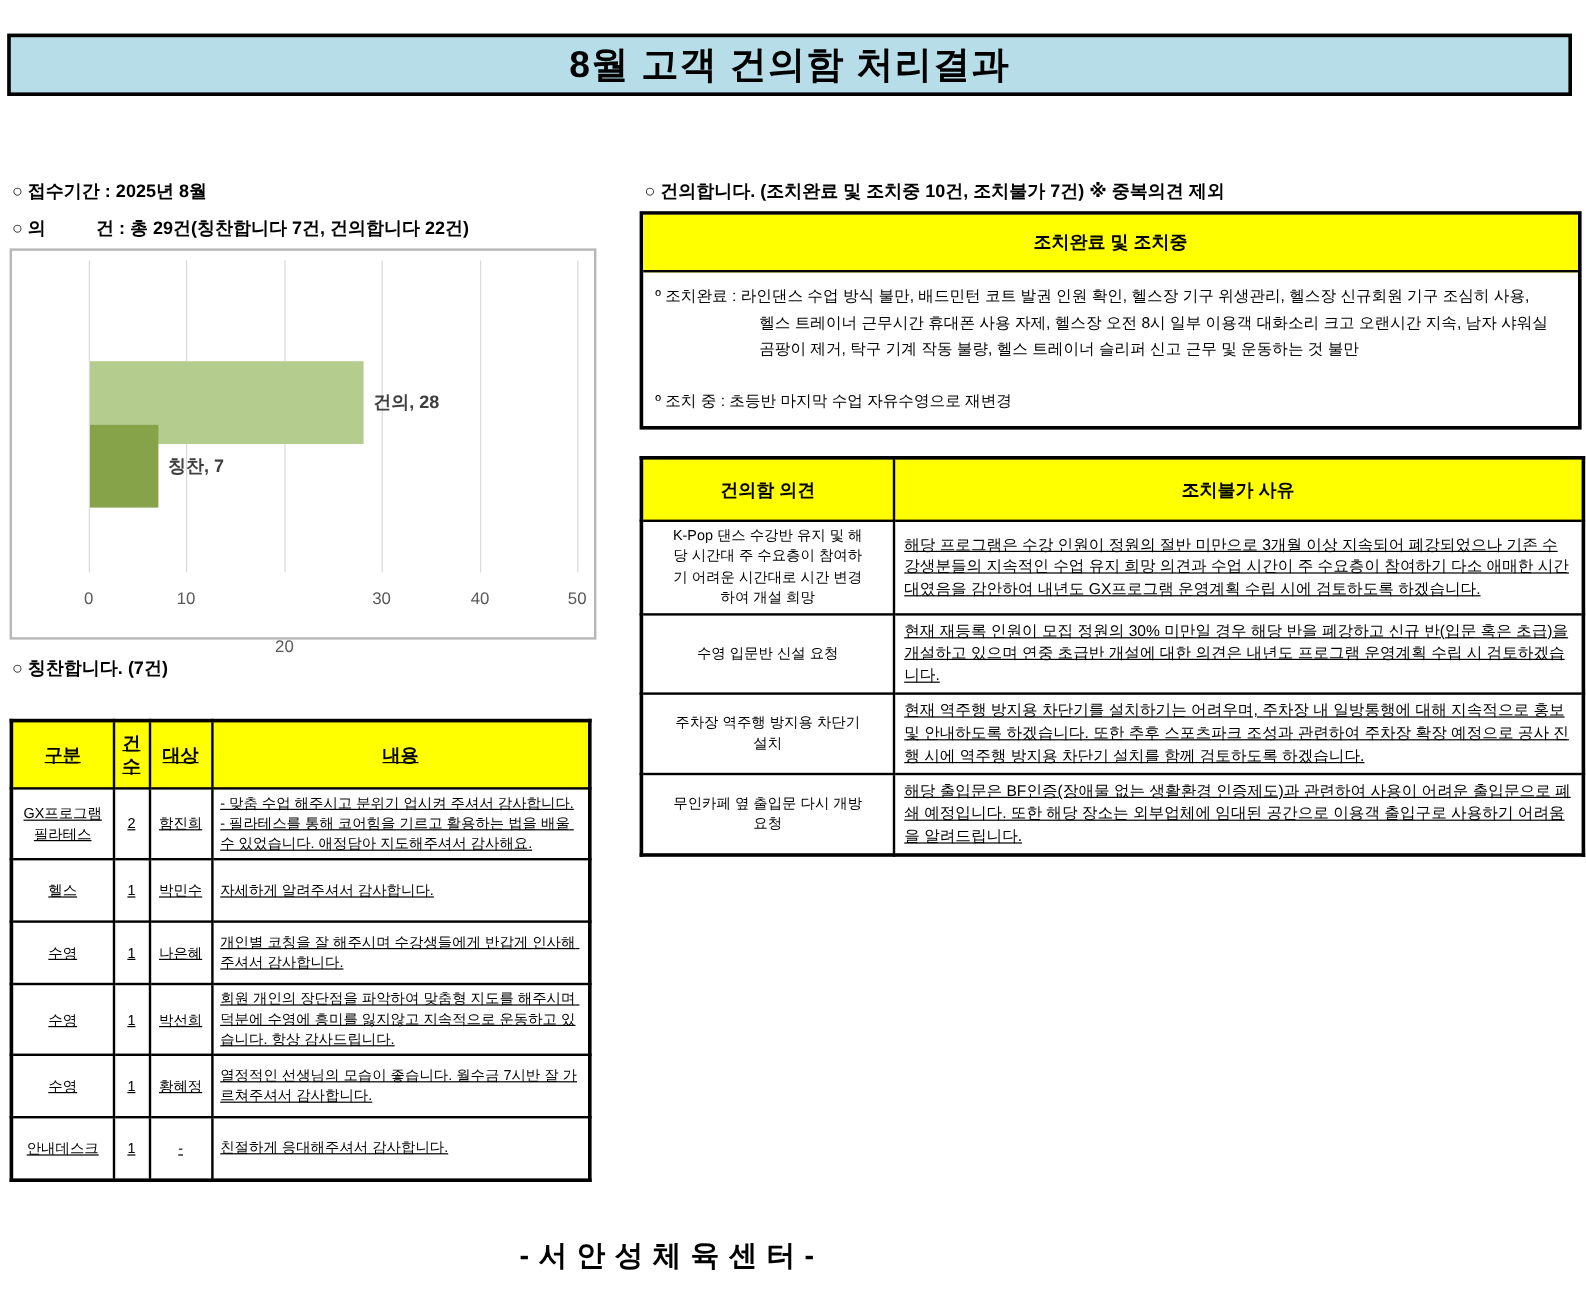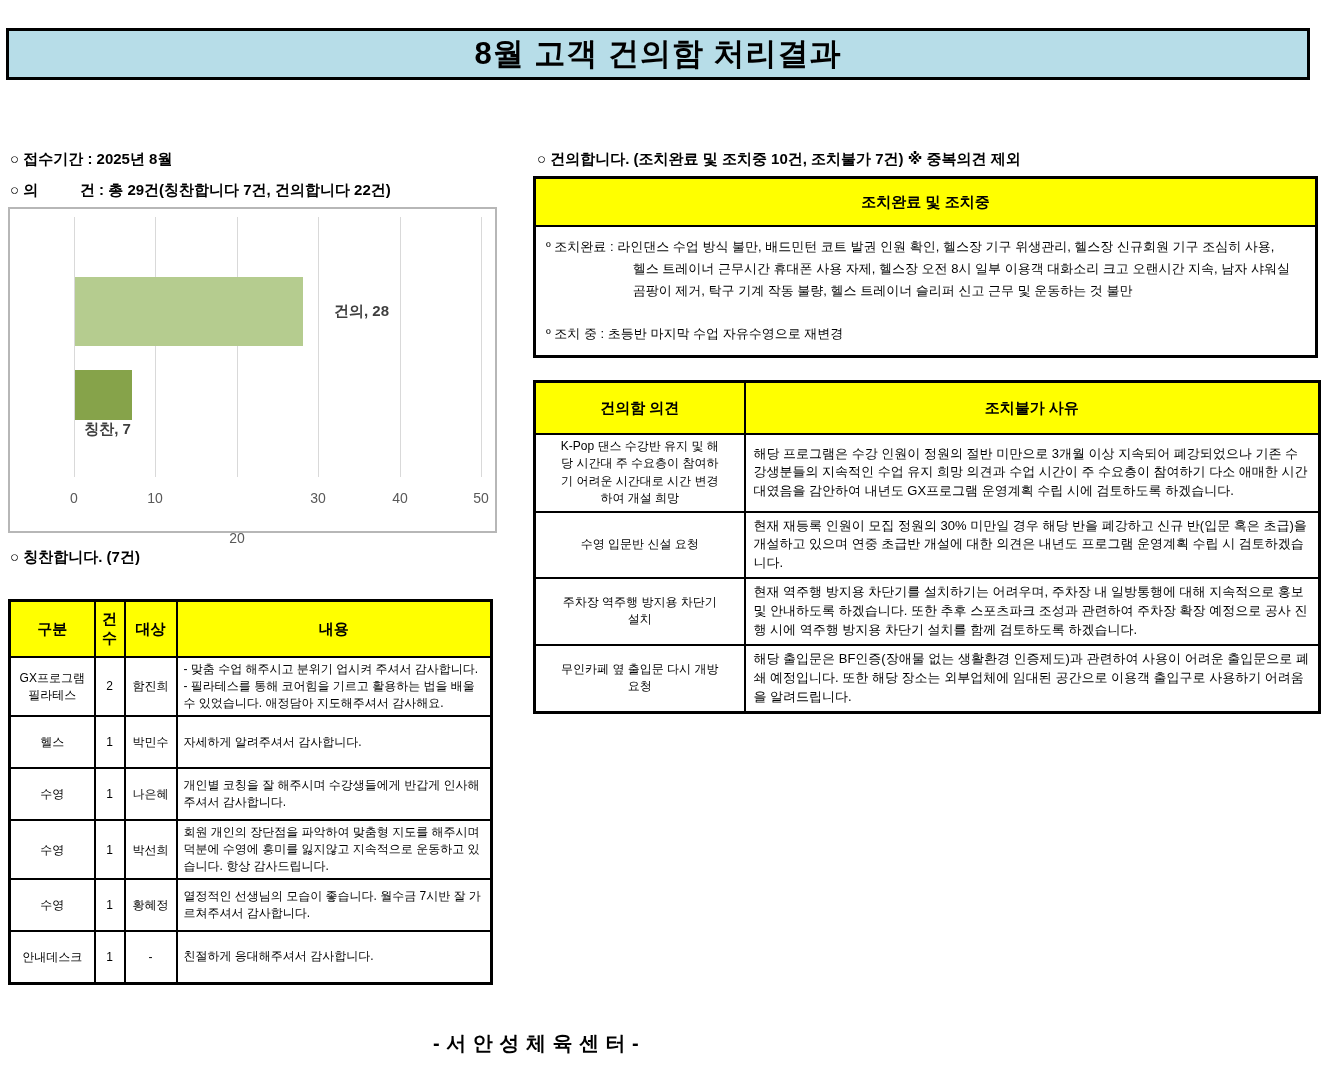--- a/index.html
+++ b/index.html
@@ -30,22 +30,22 @@
 
   
   .chart-box {
     position: absolute; left: 8px; top: 207px; width: 485px; height: 322px;
     border: 2px solid #b7b7b7; background: #fff;
   }
   .gridline { position: absolute; top: 8px; height: 260px; width: 1px; background: #d9d9d9; }
   .gl0 { left: 64px; } .gl1 { left: 145px; } .gl2 { left: 227px; }
   .gl3 { left: 308px; } .gl4 { left: 390px; } .gl5 { left: 471px; }
   .bar-row { position: absolute; left: 65px; height: 69px; display: flex; align-items: center; }
-  .bar-row-0 { top: 68px; gap: 23px; }
-  .bar-row-1 { top: 161px; flex-direction: column; }
+  .bar-row-0 { top: 92px; }
+  .bar-row-1 { top: 145px; }
   .bar { height: 100%; }
   .bar-label { margin-left: 8px; font-size: 15px; color: #3f3f3f; white-space: nowrap; font-weight: bold;}
   .tick { position: absolute; top: 281px; transform: translateX(-50%); font-size: 14px; color: #595959; }
   .tk0 { left: 64px; } .tk1 { left: 145px; } .tk2 { left: 227px; margin-top: 40px; }
   .tk3 { left: 308px; } .tk4 { left: 390px; } .tk5 { left: 471px; }
 
   
   .sugg-heading {
     position: absolute; left: 537px; top: 150px;
     font-size: 15px; font-weight: bold; white-space: pre;
@@ -75,57 +75,57 @@
     text-align: center; vertical-align: middle;
   }
   .rejected-table col.c-op { width: 210px; }
   .rejected-table col.c-re { width: 575px; }
   .td-opinion {
     text-align: center; vertical-align: middle;
     padding: 3px 21px; font-size: 12px; line-height: 1.45;
   }
   .td-reason {
     text-align: left; vertical-align: middle;
-    padding: 4px 8px; font-size: 13px; line-height: 1.45;
+    padding: 4px 8px; font-size: 13px; line-height: 1.45; text-decoration: underline;
   }
   .rejected-table tr.rr0 { height: 68px; }
   .rejected-table tr.rr1 { height: 52px; }
   .rejected-table tr.rr2 { height: 28px; }
   .rejected-table tr.rr3 { height: 54px; }
   .rejected-table tr.rr4 { height: 68px; }
 
   
   .praise-heading {
     position: absolute; left: 10px; top: 548px;
     font-size: 15px; font-weight: bold; white-space: pre;
   }
   .praise-table {
     position: absolute; left: 8px; top: 599px; width: 482px;
-    border: 3px solid #000; font-size: 12px;
+    border: 3px solid #000; font-size: 12px; text-decoration: underline;
   }
   .praise-table th, .praise-table td { border: 2px solid #000; }
   .praise-table th {
     background: #ffff00; font-size: 15px; font-weight: bold; height: 52px;
     text-align: center; vertical-align: middle;
   }
   .praise-table col.c-cat { width: 85px; }
   .praise-table col.c-cnt { width: 30px; }
   .praise-table col.c-tgt { width: 52px; }
   .praise-table col.c-con { width: 315px; }
   .praise-table tr.pr { height: 52px; }
   .td-center { text-align: center; vertical-align: middle; padding: 2px 3px; line-height: 1.35; }
   .td-content {
     text-align: left; vertical-align: middle; padding: 3px 6px;
     line-height: 1.42; white-space: pre-wrap;
   }
 
   
   .footer {
     position: absolute; left: 433px; top: 1030px;
-    font-size: 20px; font-weight: bold; letter-spacing: 0.5px; white-space: pre;
+    font-size: 24px; font-weight: bold; letter-spacing: 0.5px; white-space: pre;
   }
 </style>
 </head>
 <body>
 
 <div class="page">
 
   <div class="title-banner">
     <span>8월 고객 건의함 처리결과</span>
   </div>

